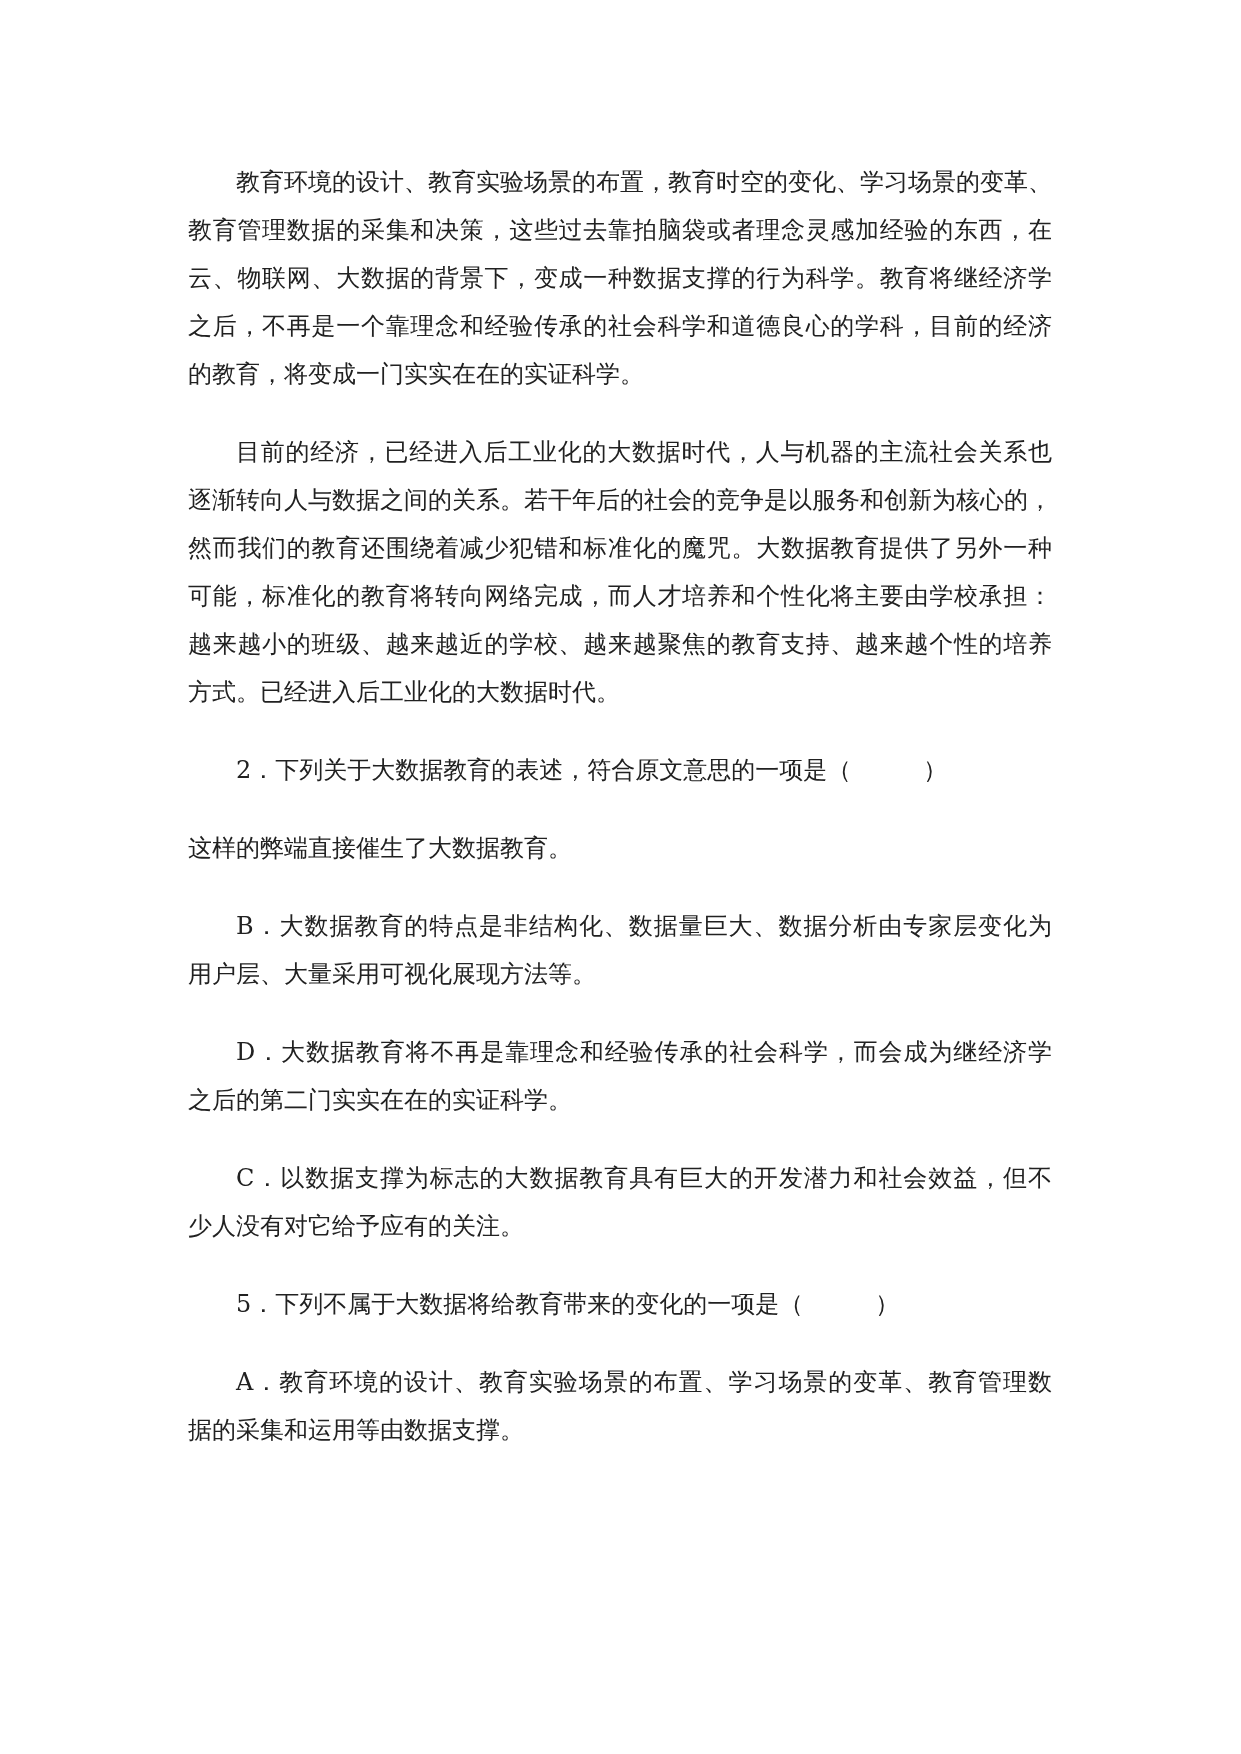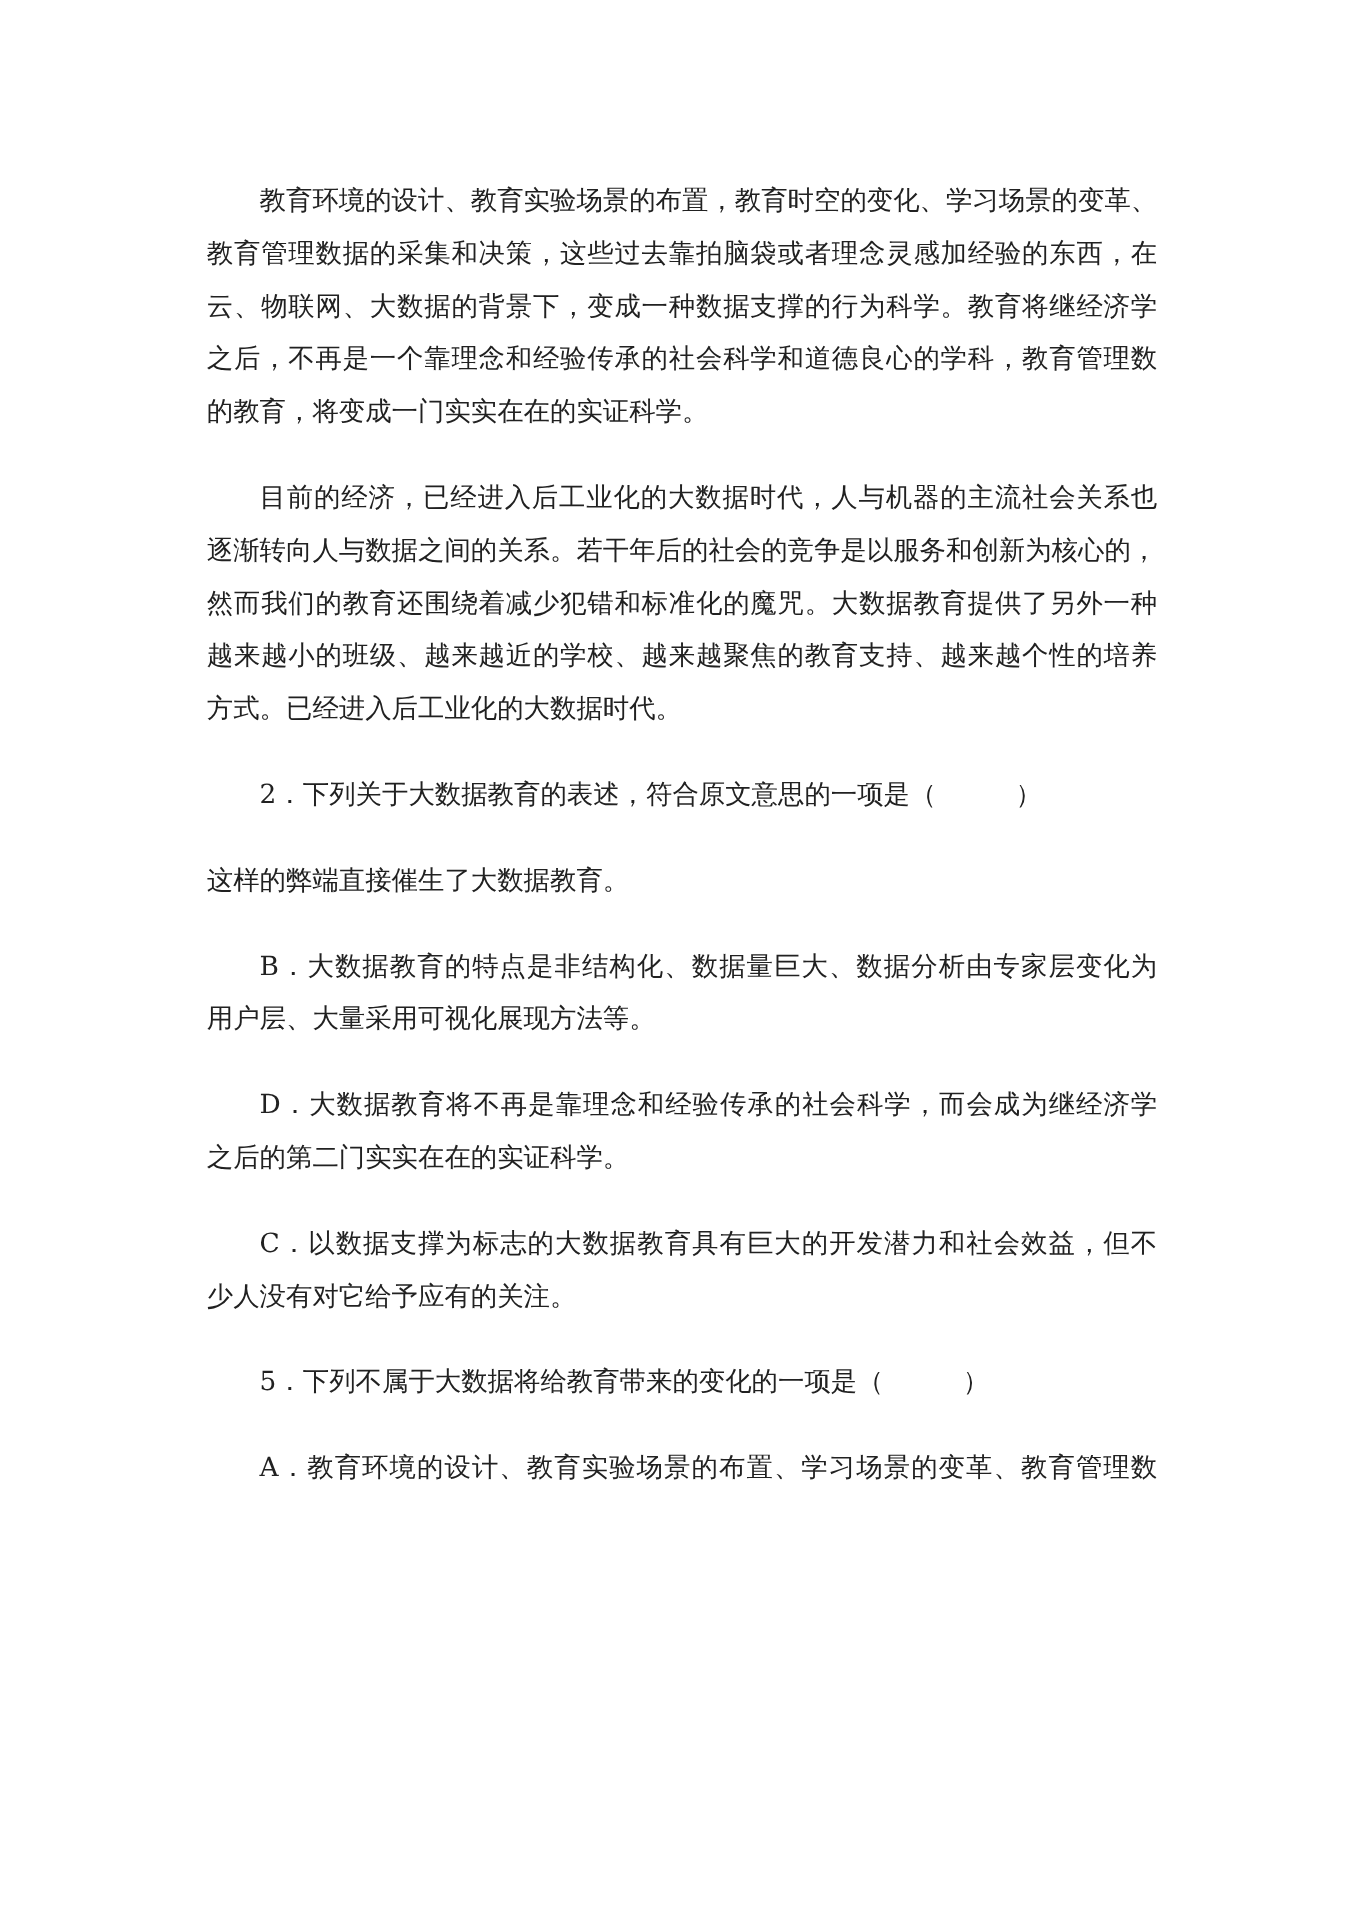--- a/index.html
+++ b/index.html
@@ -48,27 +48,28 @@
 </style>
 </head>
 <body>
 
 <div class="page">
   <div class="content" style="color: rgb(33, 33, 33);">
       <p class="para">
         <span class="line first">教育环境的设计、教育实验场景的布置，教育时空的变化、学习场景的变革、</span>
         <span class="line">教育管理数据的采集和决策，这些过去靠拍脑袋或者理念灵感加经验的东西，在</span>
         <span class="line">云、物联网、大数据的背景下，变成一种数据支撑的行为科学。教育将继经济学</span>
-        <span class="line">之后，不再是一个靠理念和经验传承的社会科学和道德良心的学科，教育管理数</span>
+        <span class="line">之后，不再是一个靠理念和经验传承的社会科学和道德良心的学科，目前的经济</span>
         <span class="line last">的教育，将变成一门实实在在的实证科学。</span>
       </p>
       <p class="para">
         <span class="line first">目前的经济，已经进入后工业化的大数据时代，人与机器的主流社会关系也</span>
         <span class="line">逐渐转向人与数据之间的关系。若干年后的社会的竞争是以服务和创新为核心的，</span>
         <span class="line">然而我们的教育还围绕着减少犯错和标准化的魔咒。大数据教育提供了另外一种</span>
+        <span class="line">可能，标准化的教育将转向网络完成，而人才培养和个性化将主要由学校承担：</span>
         <span class="line">越来越小的班级、越来越近的学校、越来越聚焦的教育支持、越来越个性的培养</span>
         <span class="line last">方式。已经进入后工业化的大数据时代。</span>
       </p>
       <p class="para">
         <span class="line first last">2．下列关于大数据教育的表述，符合原文意思的一项是（　　　）</span>
       </p>
       <p class="para">
         <span class="line last">这样的弊端直接催生了大数据教育。</span>
       </p>
       <p class="para">
@@ -81,15 +82,16 @@
       </p>
       <p class="para">
         <span class="line first">C．以数据支撑为标志的大数据教育具有巨大的开发潜力和社会效益，但不</span>
         <span class="line last">少人没有对它给予应有的关注。</span>
       </p>
       <p class="para">
         <span class="line first last">5．下列不属于大数据将给教育带来的变化的一项是（　　　）</span>
       </p>
       <p class="para">
         <span class="line first">A．教育环境的设计、教育实验场景的布置、学习场景的变革、教育管理数</span>
+        <span class="line last">据的采集和运用等由数据支撑。</span>
       </p>
     </div>
 </div>
 
 </body></html>

